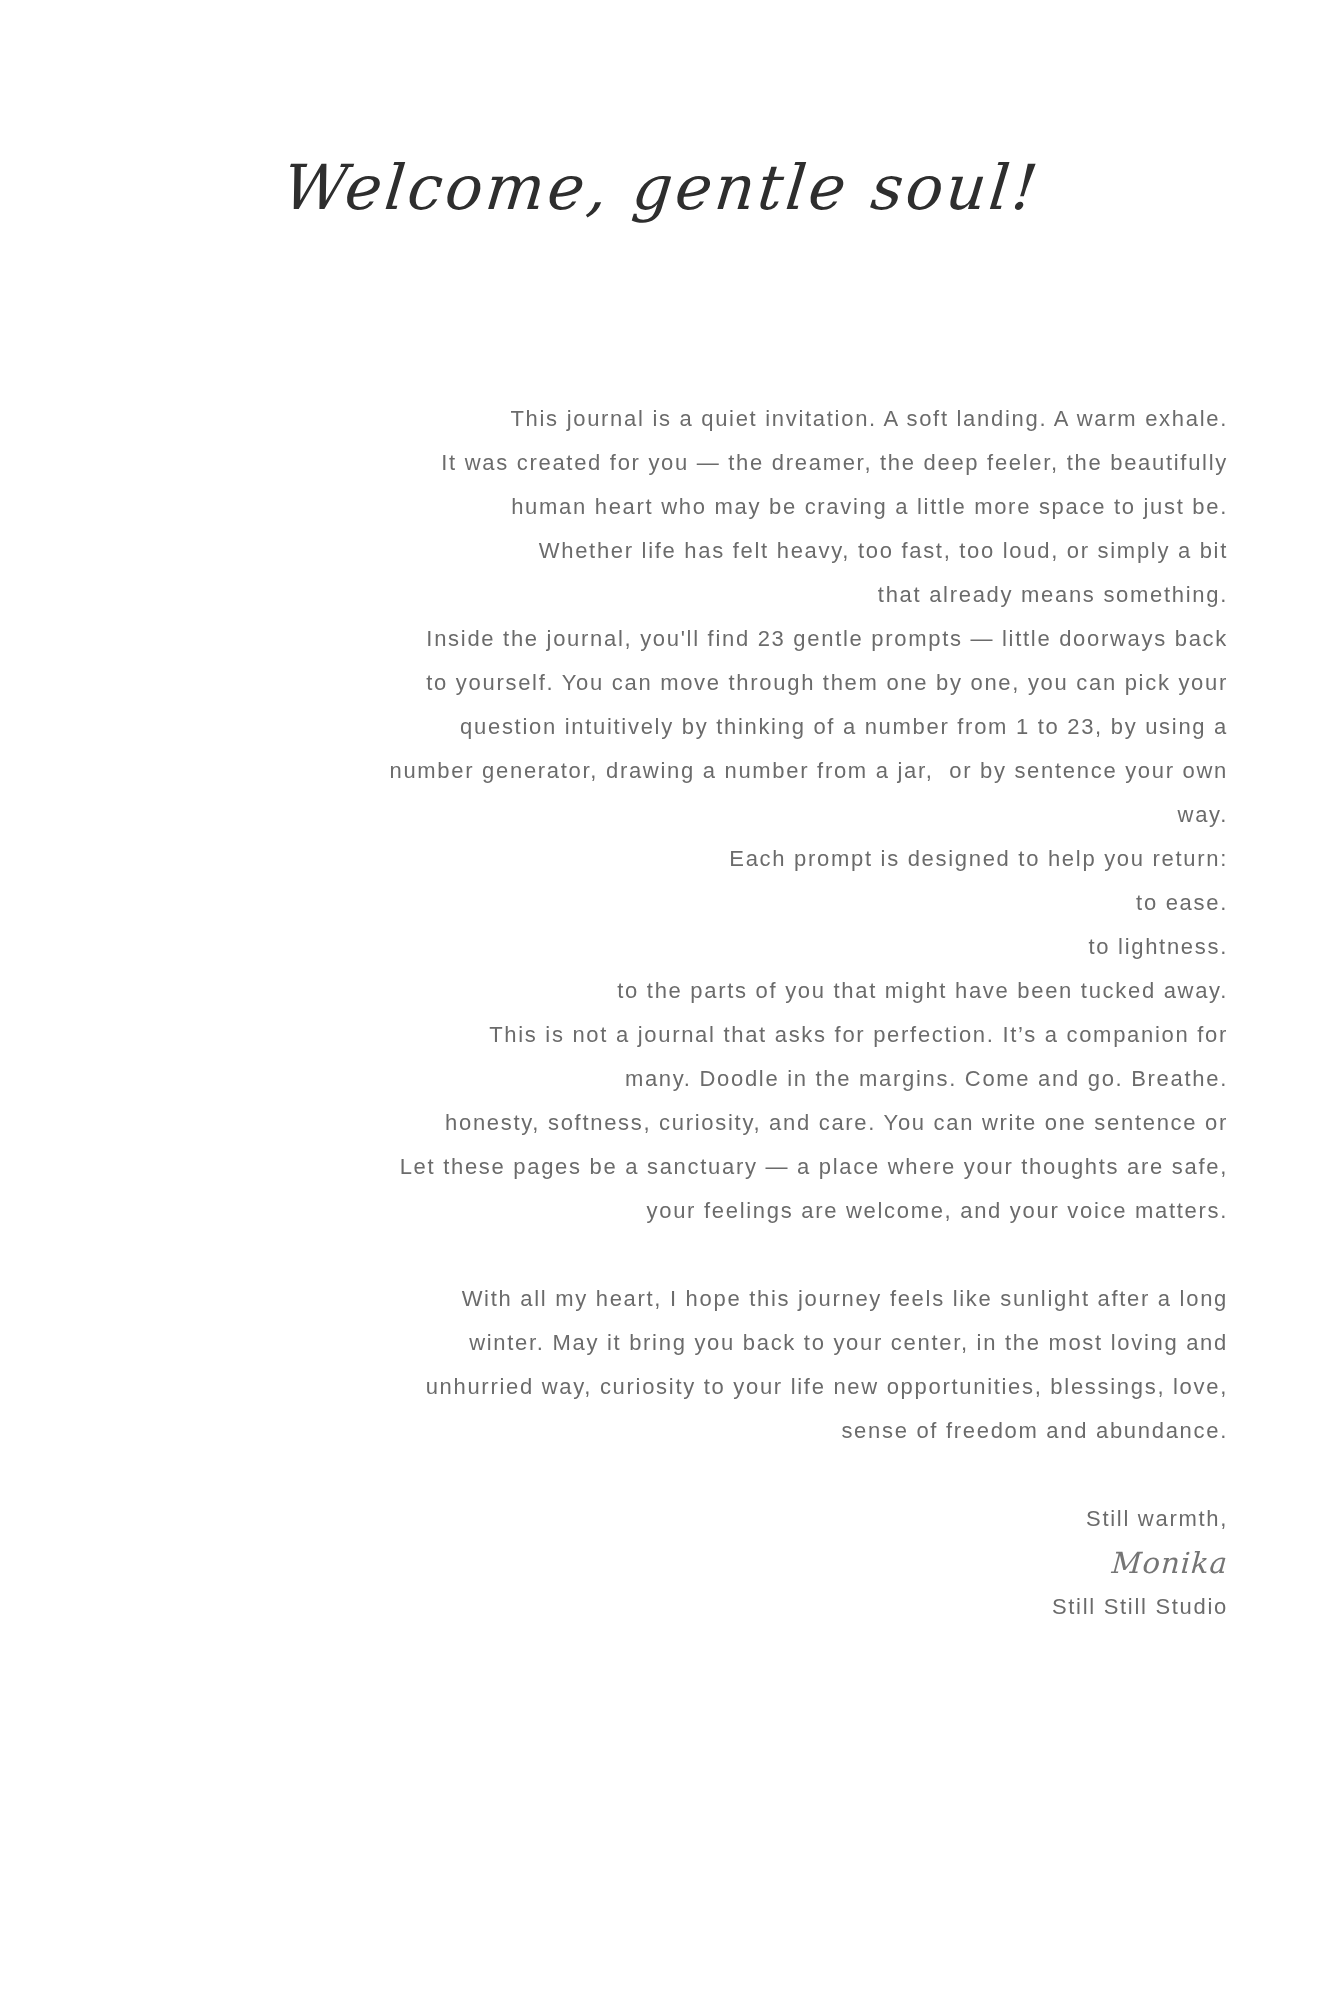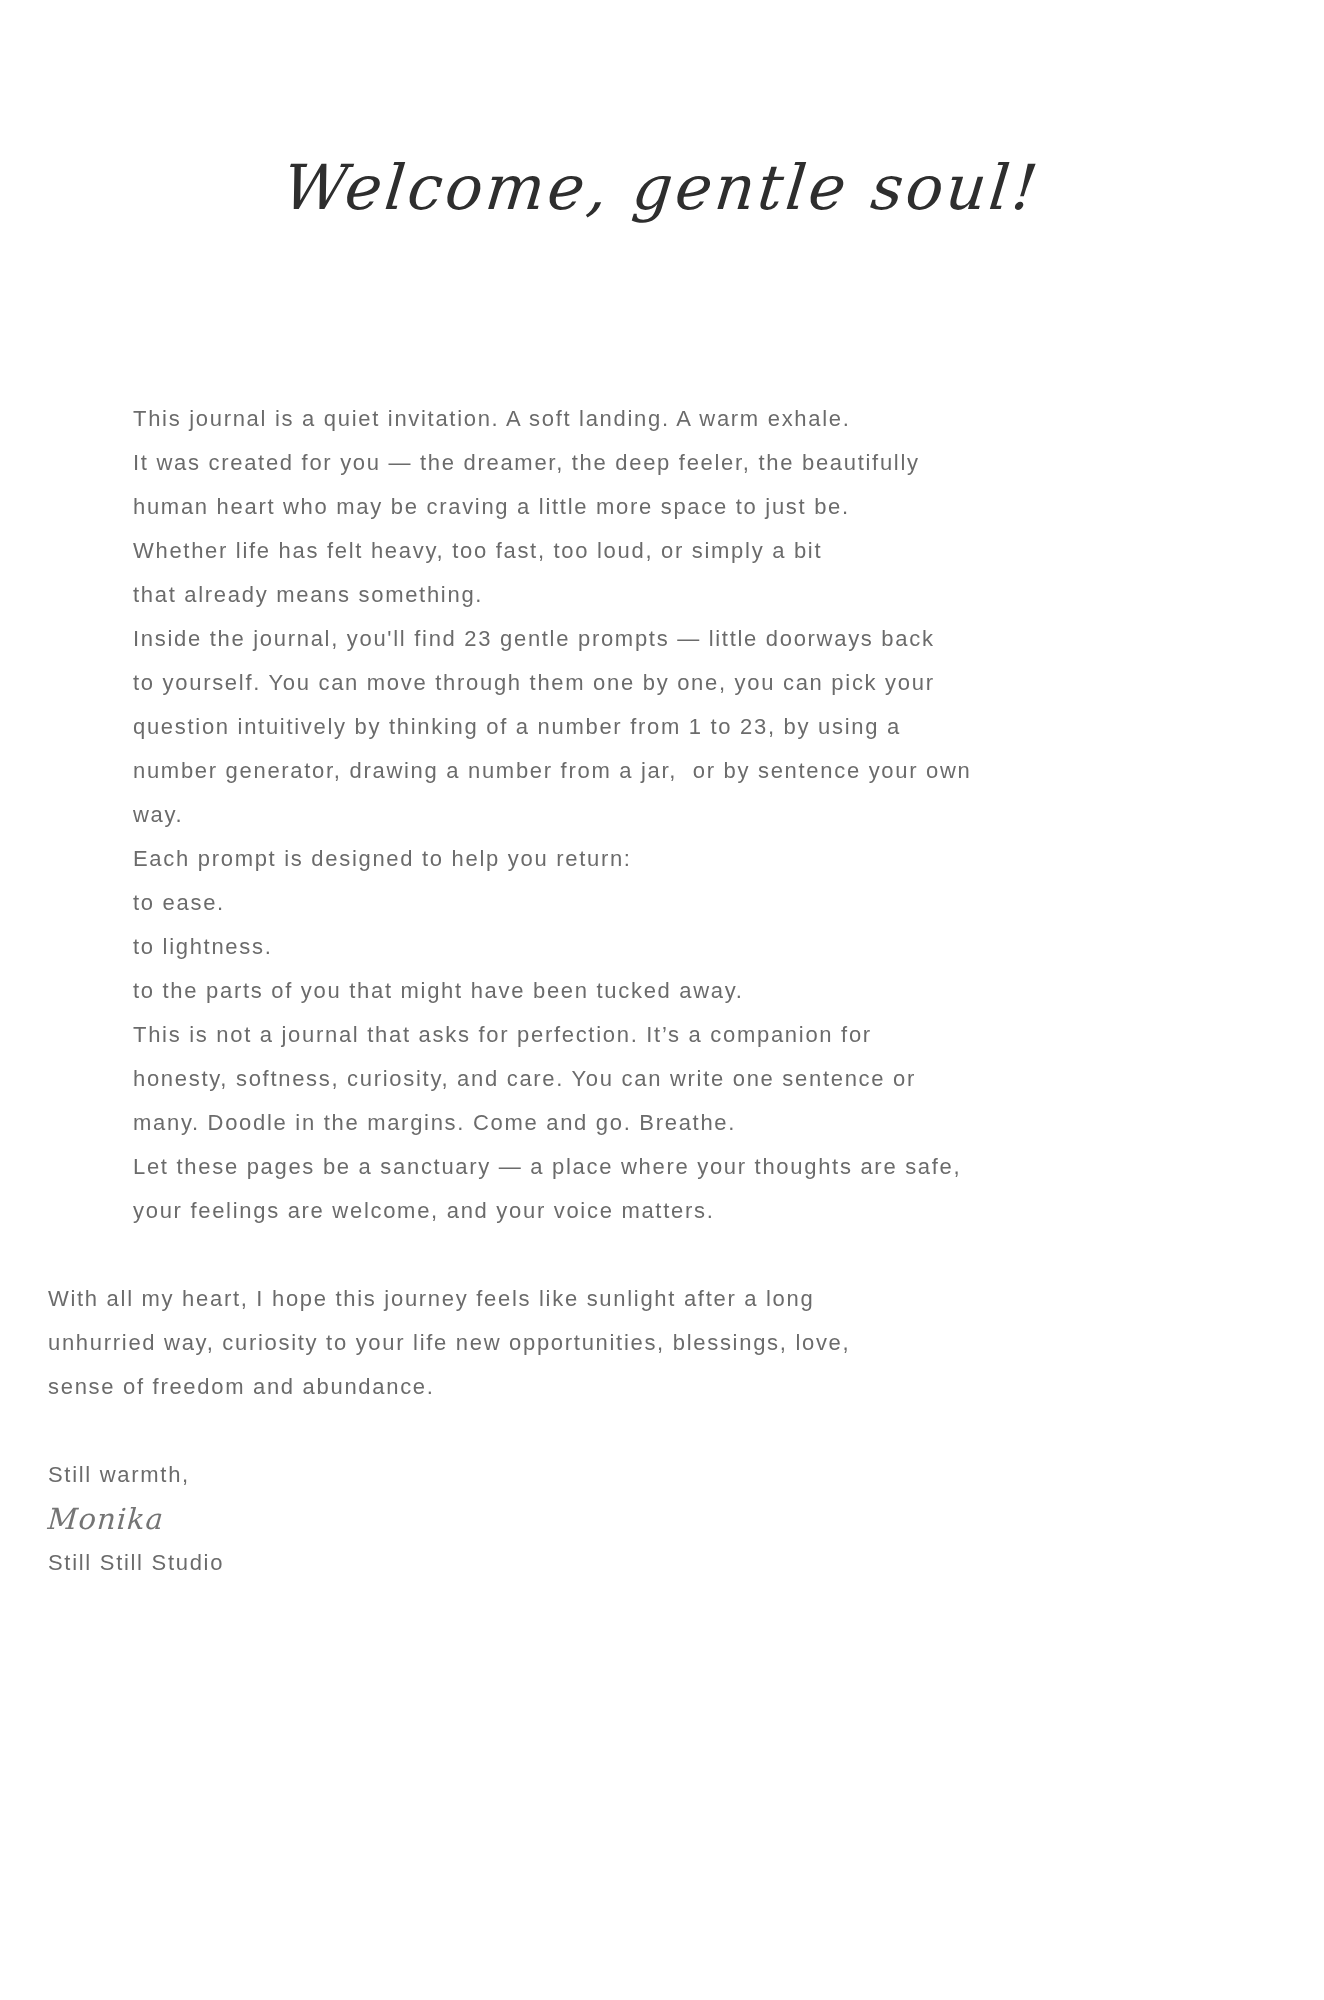--- a/index.html
+++ b/index.html
@@ -23,20 +23,21 @@
     font-style: italic;
     font-weight: 300;
     font-size: 62px;
     letter-spacing: 3px;
     color: #2e2e2e;
     transform: skewX(-6deg);
     line-height: 1.3;
   }
   .body-block {
     margin: 168px 96px 0 133px;
+    text-align: right;
   }
   .body-block.follow {
     margin-top: 44px;
     margin-left: 48px;
   }
   .line {
     font-size: 22px;
     font-weight: 300;
     line-height: 44px;
     letter-spacing: 1.7px;
@@ -71,28 +72,29 @@
       <div class="line">Inside the journal, you'll find 23 gentle prompts — little doorways back</div>
       <div class="line">to yourself. You can move through them one by one, you can pick your</div>
       <div class="line">question intuitively by thinking of a number from 1 to 23, by using a</div>
       <div class="line">number generator, drawing a number from a jar,  or by sentence your own</div>
       <div class="line">way.</div>
       <div class="line">Each prompt is designed to help you return:</div>
       <div class="line">to ease.</div>
       <div class="line">to lightness.</div>
       <div class="line">to the parts of you that might have been tucked away.</div>
       <div class="line">This is not a journal that asks for perfection. It’s a companion for</div>
+      <div class="line">many. Doodle in the margins. Come and go. Breathe.</div>
       <div class="line">honesty, softness, curiosity, and care. You can write one sentence or</div>
-      <div class="line">many. Doodle in the margins. Come and go. Breathe.</div>
       <div class="line">Let these pages be a sanctuary — a place where your thoughts are safe,</div>
       <div class="line">your feelings are welcome, and your voice matters.</div>
     </section>
 
   <section class="body-block follow">
       <div class="line">With all my heart, I hope this journey feels like sunlight after a long</div>
+      <div class="line">winter. May it bring you back to your center, in the most loving and</div>
       <div class="line">unhurried way, curiosity to your life new opportunities, blessings, love,</div>
       <div class="line">sense of freedom and abundance.</div>
     </section>
 
   <section class="body-block follow">
     <div class="line">Still warmth,</div>
     <div class="script-name">Monika</div>
     <div class="line">Still Still Studio</div>
   </section>
 

